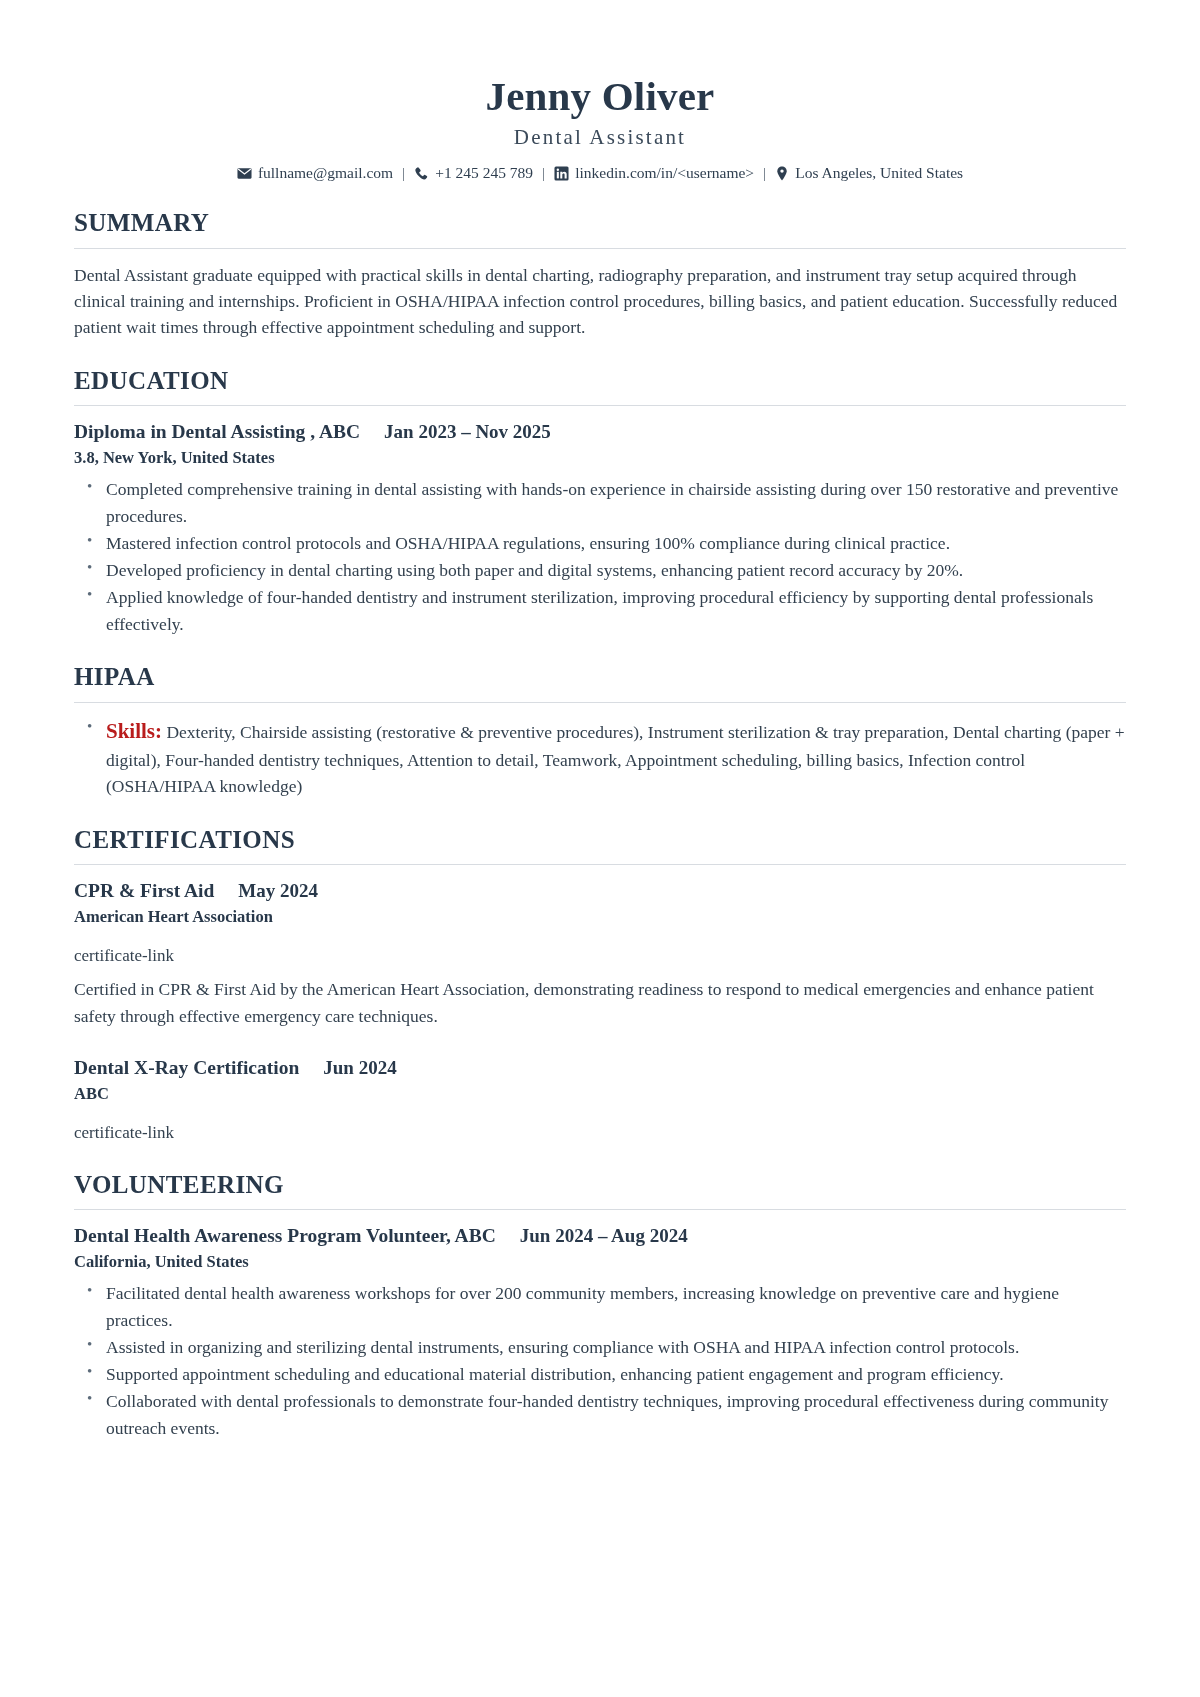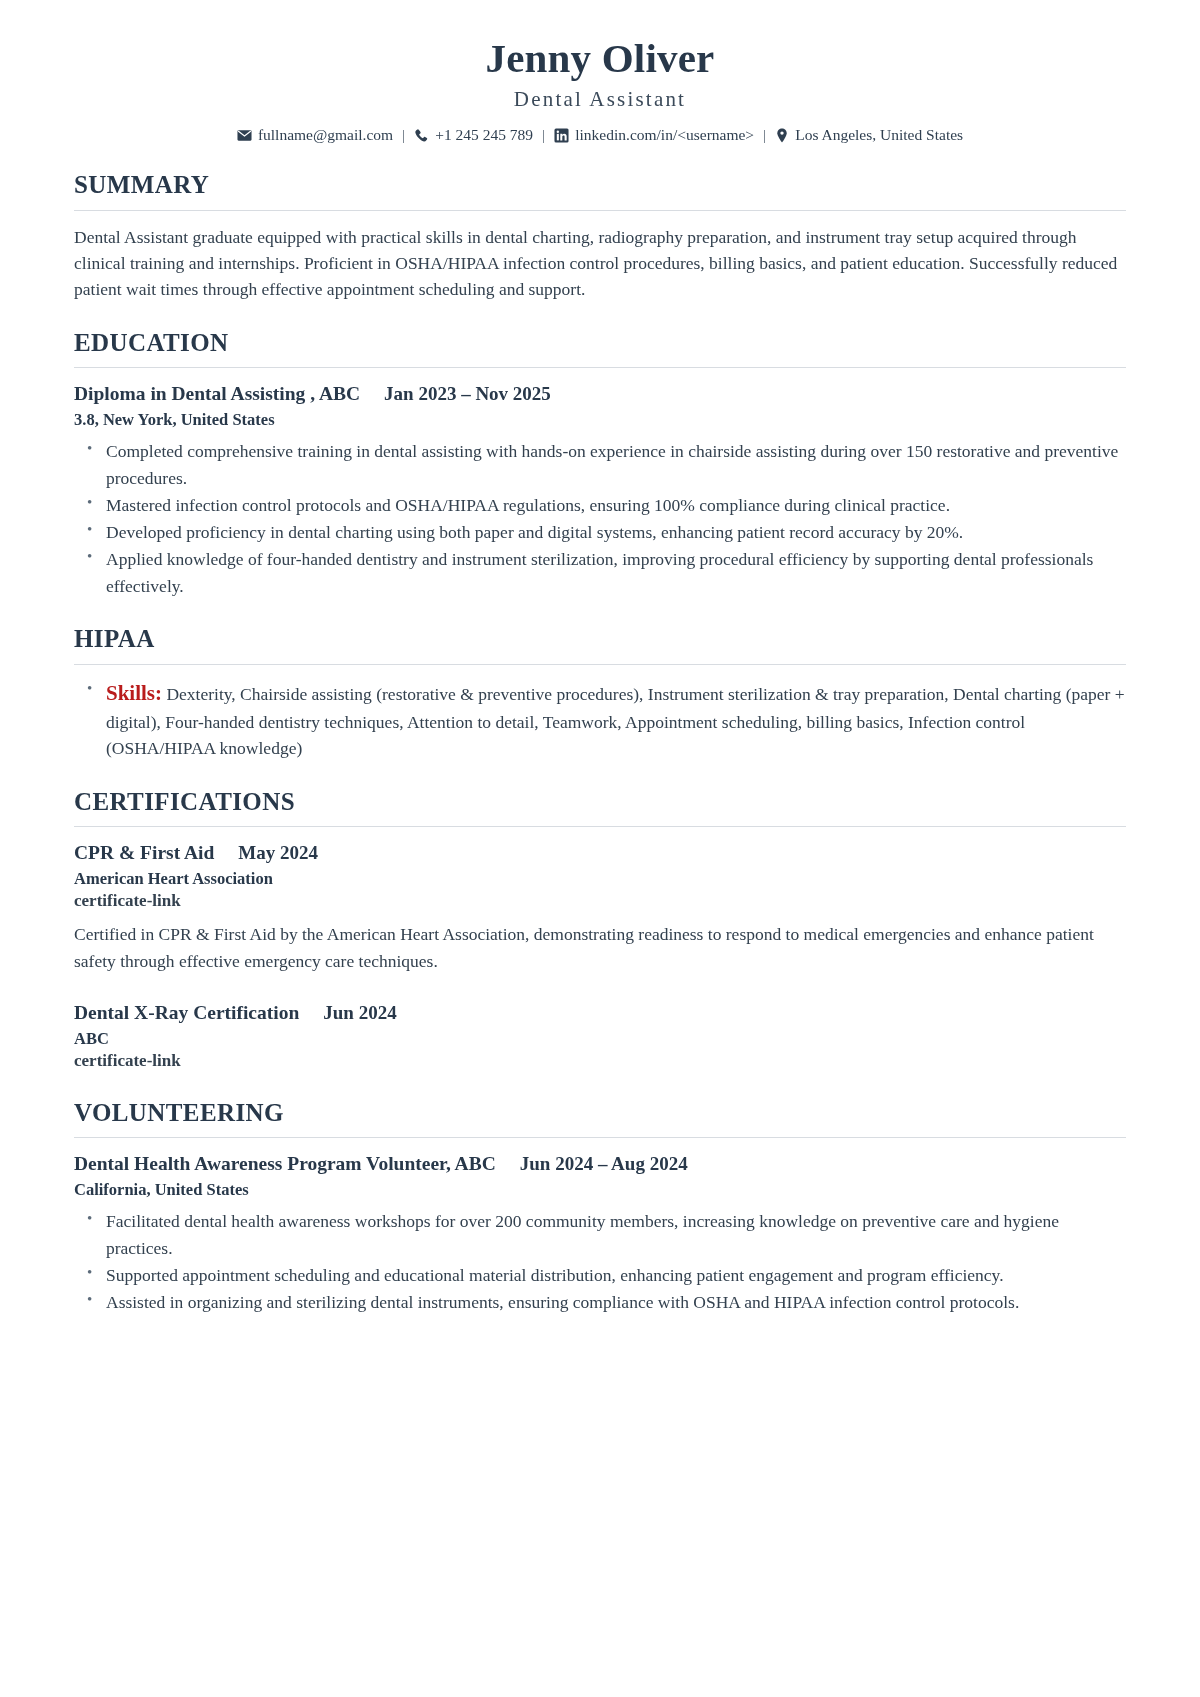--- a/index.html
+++ b/index.html
@@ -10,21 +10,21 @@
   body {
     font-family: "Liberation Serif", "DejaVu Serif", serif;
     color: #2e3d4f;
   }
   .page {
     width: 1200px;
     min-height: 1697px;
     margin: 0 auto;
     background: #ffffff;
     box-sizing: border-box;
-    padding: 24px 74px 40px 74px;
+    padding: 62px 74px 40px 74px;
     position: relative;
   }
 
   
   .resume-header {
     text-align: center;
     padding-top: 12px;
   }
   .full-name {
     font-size: 41px;
@@ -117,23 +117,23 @@
   }
   .entry-sub {
     font-size: 16.5px;
     font-weight: 700;
     color: #28384a;
     margin-top: 2px;
     line-height: 1.35;
   }
   .entry-link {
     font-size: 17px;
-    font-weight: 700;
-    color: #33414f;
-    margin-top: 0;
+    font-weight: 400;
+    color: #33414f;
+    margin-top: 17px;
     line-height: 1.35;
   }
   .entry-desc {
     font-size: 17.5px;
     line-height: 1.5;
     color: #33414f;
     margin-top: 8px;
   }
 
   
@@ -291,19 +291,20 @@
     <div class="rule"></div>
 
     <div class="entry">
       <div class="entry-head">
         <div class="entry-title">Dental Health Awareness Program Volunteer, ABC</div>
         <div class="entry-date">Jun 2024 – Aug 2024</div>
       </div>
       <div class="entry-sub">California, United States</div>
       <ul class="bullets">
         <li>Facilitated dental health awareness workshops for over 200 community members, increasing knowledge on preventive care and hygiene practices.</li>
+        <li>Assisted in organizing and sterilizing dental instruments, ensuring compliance with OSHA and HIPAA infection control protocols.</li>
         <li>Supported appointment scheduling and educational material distribution, enhancing patient engagement and program efficiency.</li>
-        <li>Assisted in organizing and sterilizing dental instruments, ensuring compliance with OSHA and HIPAA infection control protocols.</li>
+        <li>Collaborated with dental professionals to demonstrate four-handed dentistry techniques, improving procedural effectiveness during community outreach events.</li>
       </ul>
     </div>
   </div>
 
 </div>
 
 </body></html>

